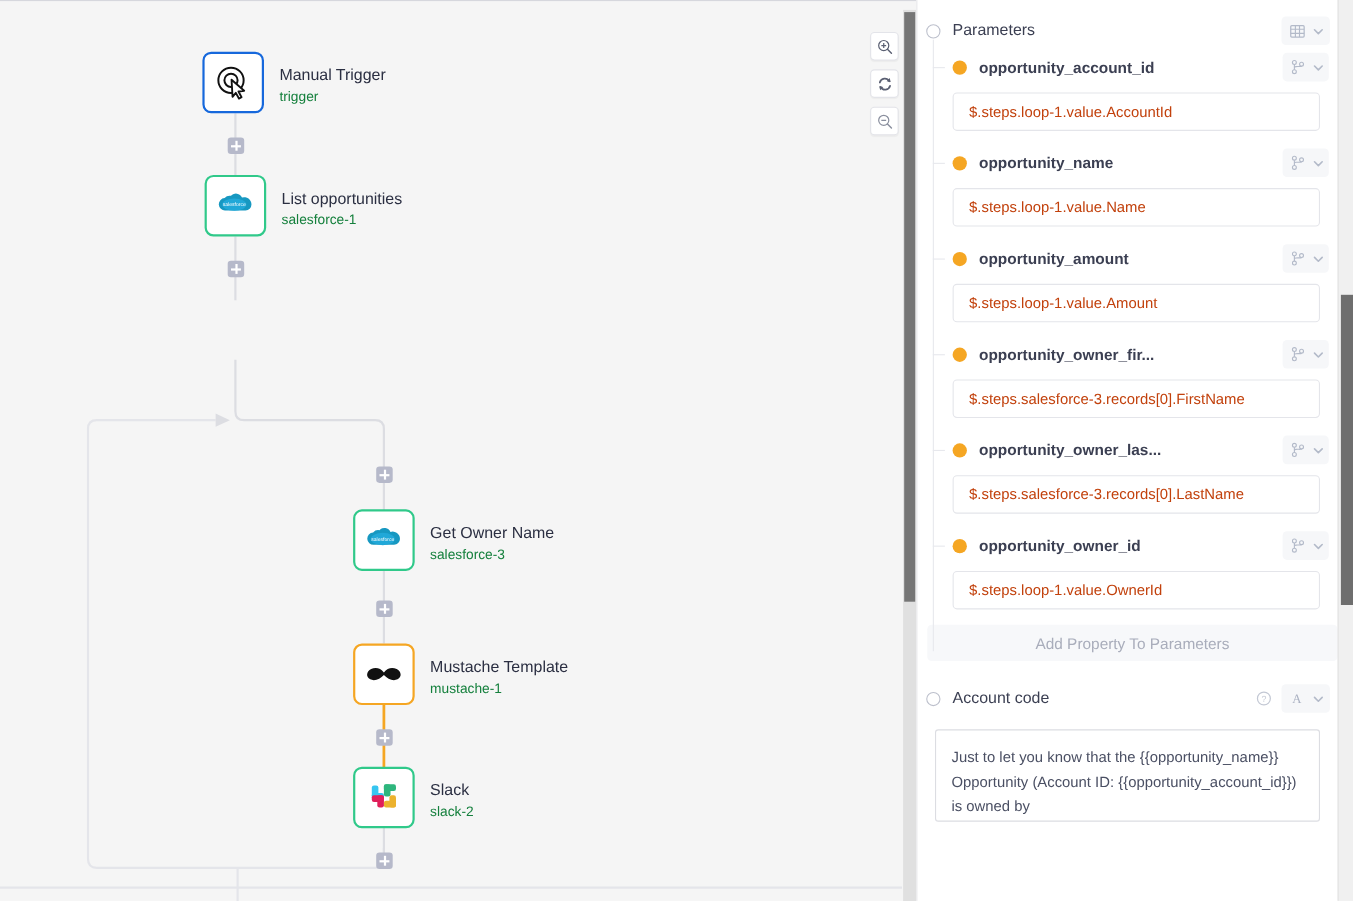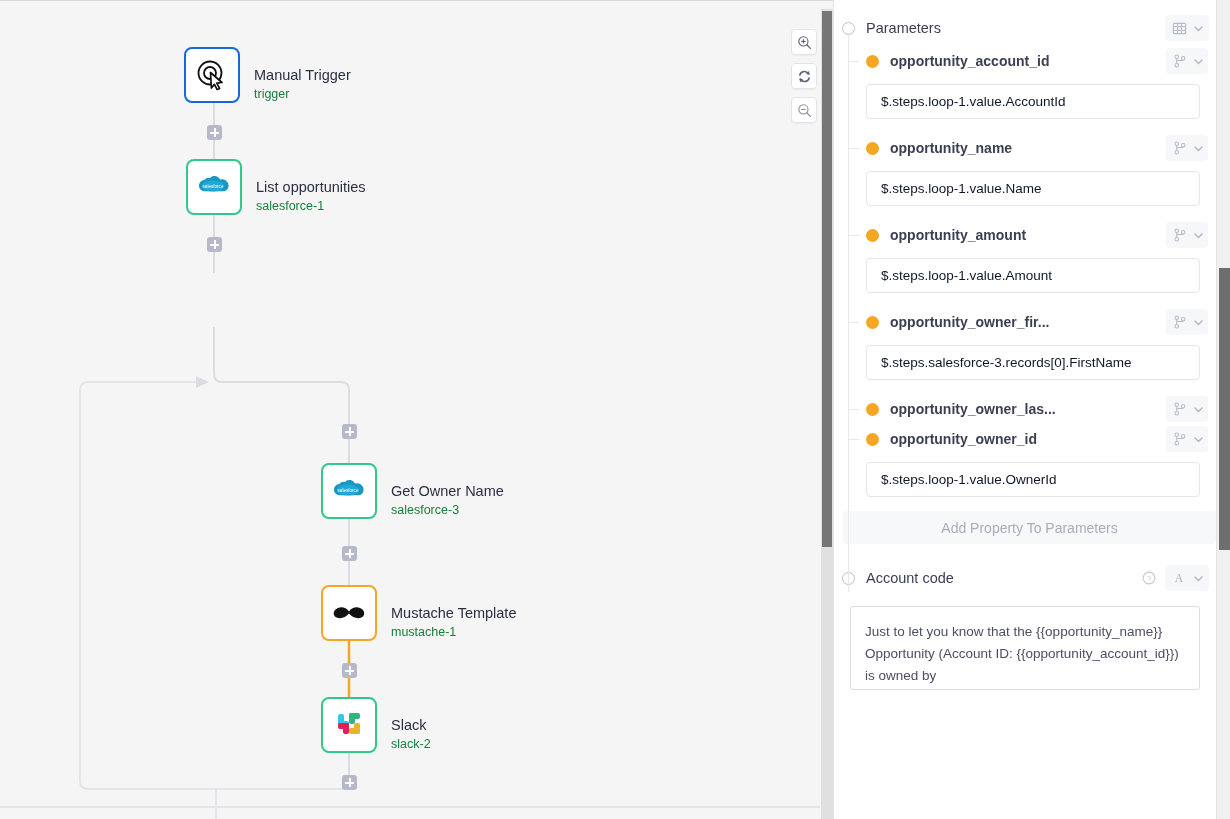--- a/index.html
+++ b/index.html
@@ -33,21 +33,21 @@
   .edge-svg {
     position: absolute;
     top: 0; left: 0;
     width: 820px; height: 819px;
     pointer-events: none;
   }
 
   .node {
     position: absolute;
     display: flex;
-    align-items: flex-end;
+    align-items: center;
     z-index: 4;
   }
   .node-box {
     width: 56px; height: 56px;
     border-radius: 8px;
     background: #ffffff;
     border: 2px solid #ccc;
     display: flex;
     align-items: center;
     justify-content: center;
@@ -234,21 +234,21 @@
     display: block;
     width: 334px;
     height: 35px;
     margin: 8px 0 14px 0;
     padding: 0 14px;
     border: 1px solid #e4e5ea;
     border-radius: 4px;
     background: #fff;
     font-family: "Liberation Sans", sans-serif;
     font-size: 13.5px;
-    color: #0f172a;
+    color: #c2410c;
     outline: none;
   }
 
   .add-prop {
     display: block;
     width: 373px;
     height: 33px;
     margin: 12px 0 0 9px;
     background: #f7f8fa;
     border: none;
@@ -572,20 +572,21 @@
                   <path d="M4,5 L4,10 M4,8 C4,6 11,7.6 11,6.5" fill="none" stroke="#b3bac9" stroke-width="1.1"></path>
                 </svg>
               </span>
               <span class="chev">
                 <svg width="11" height="11" viewBox="0 0 12 12">
                     <path d="M2.2,4.4 L6,8.2 L9.8,4.4" fill="none" stroke="#b3bac9" stroke-width="1.6" stroke-linecap="round" stroke-linejoin="round"></path>
                   </svg>
               </span>
             </span>
           </div>
+          <input class="param-input" value="$.steps.salesforce-3.records[0].LastName" style="">
         </div>
 
         <div class="param">
           <div class="param-row">
             <span class="dot"></span>
             <span class="param-name">opportunity_owner_id</span>
             <span class="param-tools">
               <span class="tool-ic">
                 <svg width="13" height="14" viewBox="0 0 14 15">
                   <circle cx="4" cy="3" r="1.9" fill="none" stroke="#b3bac9" stroke-width="1.1"></circle>

